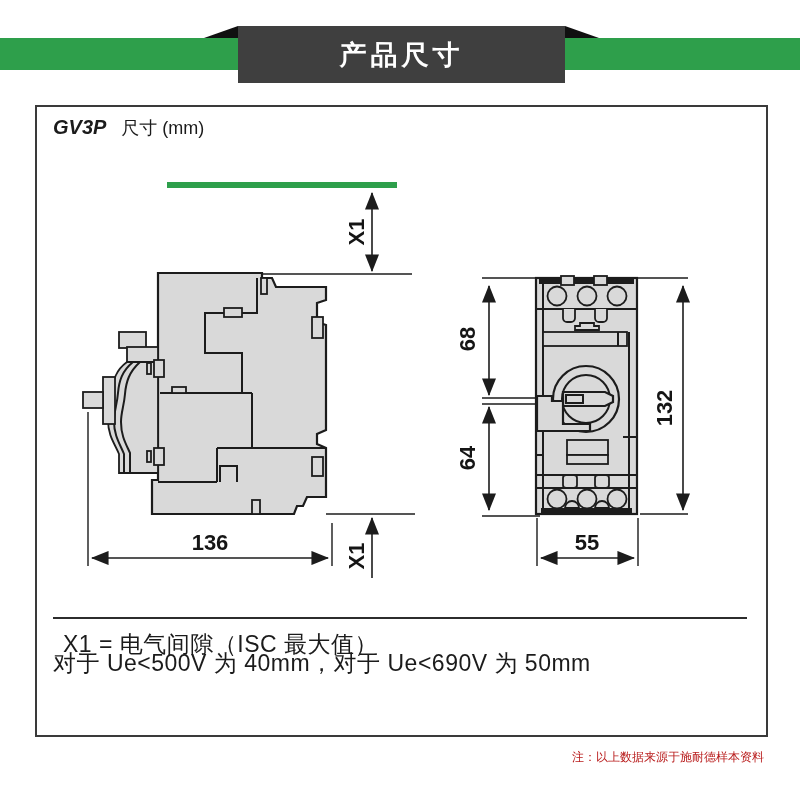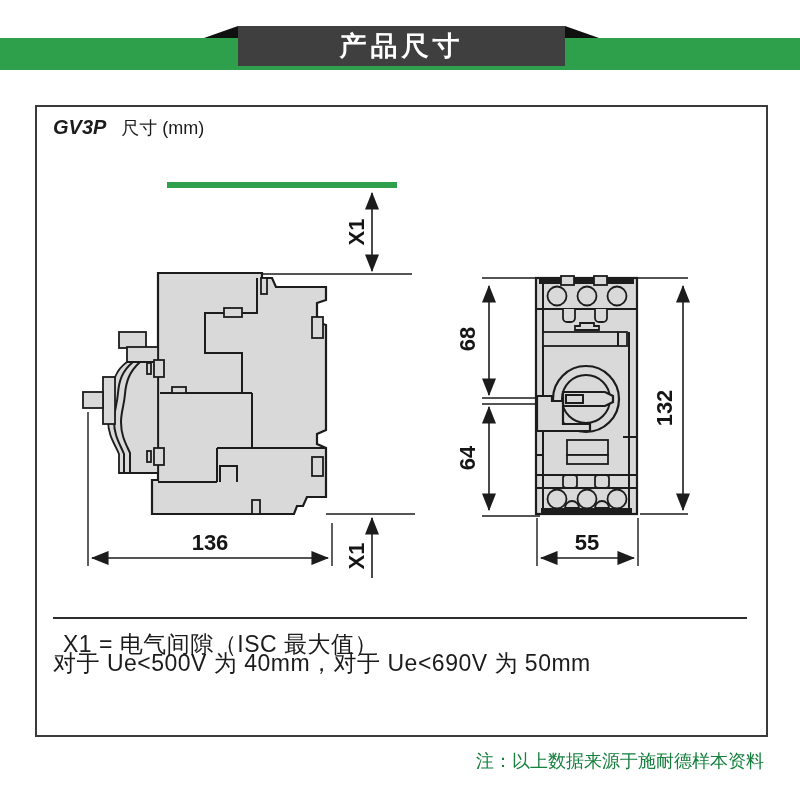--- a/index.html
+++ b/index.html
@@ -2,21 +2,21 @@
 <html><head>
 <meta charset="utf-8">
 <style>
   html,body{margin:0;padding:0;}
   body{
     width:800px;height:800px;position:relative;background:#ffffff;overflow:hidden;
     font-family:"Liberation Sans","DejaVu Sans",sans-serif;color:#1b1b1b;
   }
   
   .green-bar{position:absolute;left:0;top:38px;width:800px;height:32px;background:#2e9f4b;}
-  .banner-box{position:absolute;left:238px;top:26px;width:327px;height:40px;background:#3f3f3f;
+  .banner-box{position:absolute;left:238px;top:26px;width:327px;height:57px;background:#3f3f3f;
     display:flex;align-items:center;justify-content:center;}
   .banner-box span{color:#ffffff;font-size:27px;font-weight:700;letter-spacing:4px;}
   .tri{position:absolute;top:26px;width:34px;height:12px;background:#101010;}
   .tri-left{left:204px;clip-path:polygon(100% 0,100% 100%,0 100%);}
   .tri-right{left:565px;clip-path:polygon(0 0,0 100%,100% 100%);}
   
   .panel{position:absolute;left:35px;top:105px;width:729px;height:628px;border:2px solid #3a3a3a;background:#ffffff;}
   .heading{position:absolute;left:53px;top:116px;font-size:20px;}
   .heading .model{font-weight:700;font-style:italic;}
   .heading .suffix{font-weight:500;font-size:18px;margin-left:15px;}
@@ -28,21 +28,21 @@
   .dark{fill:#1c1c1c;stroke:none;}
   .ext{stroke:#1c1c1c;stroke-width:1.4;fill:none;}
   .dim{stroke:#1c1c1c;stroke-width:1.6;fill:none;}
   .dimtxt{font-family:"Liberation Sans","DejaVu Sans",sans-serif;font-size:22px;font-weight:600;fill:#151515;}
   
   .divider{position:absolute;left:53px;top:617px;width:694px;height:2px;background:#2c2c2c;}
   .legend-line{position:absolute;left:53px;font-size:23px;font-weight:500;letter-spacing:.5px;}
   .legend-1{top:629px;margin-left:10px;}
   .legend-2{top:648px;}
   
-  .footnote{position:absolute;right:36px;top:749px;font-size:18px;font-weight:500;color:#15803d;}
+  .footnote{position:absolute;right:36px;top:749px;font-size:12px;font-weight:500;color:#b91c1c;}
 </style>
 </head>
 <body>
 
 <div class="green-bar"></div>
 <div class="tri tri-left"></div>
 <div class="tri tri-right"></div>
 <div class="banner-box">
   <span>产品尺寸</span>
 </div>

